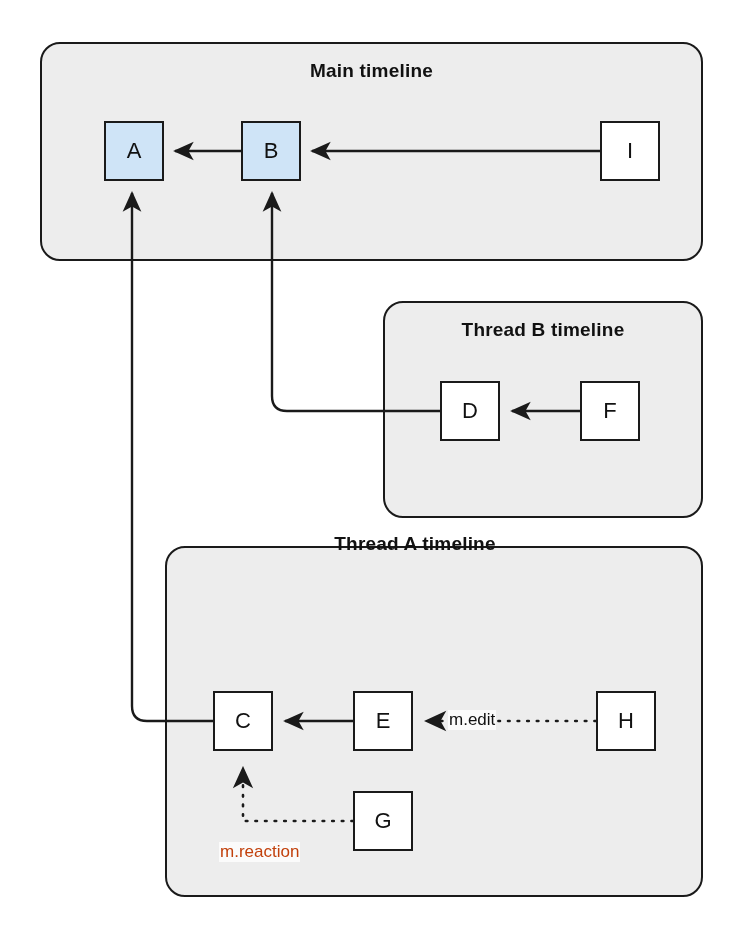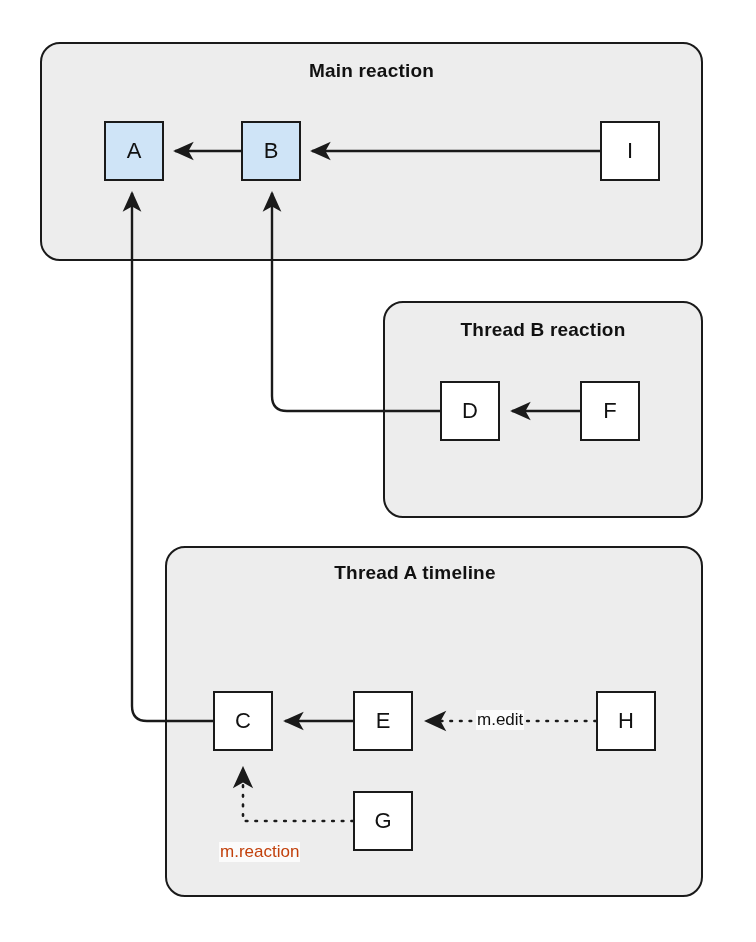--- a/index.html
+++ b/index.html
@@ -64,27 +64,27 @@
     white-space: nowrap;
     line-height: 1.15;
   }
 </style>
 </head>
 <body>
 
 <div id="canvas" style="background: rgb(255, 255, 255);">
 
   <div class="group-box" id="group-main" style="left: 40px; top: 42px; width: 663px; height: 219px; background: rgb(237, 237, 237); border-color: rgb(26, 26, 26);"></div>
-  <div class="group-title" id="title-main" style="left: 40px; top: 60px; width: 663px; color: rgb(17, 17, 17);">Main reaction</div>
+  <div class="group-title" id="title-main" style="left: 40px; top: 60px; width: 663px; color: rgb(17, 17, 17);">Main timeline</div>
 
   <div class="group-box" id="group-thread-b" style="left: 383px; top: 301px; width: 320px; height: 217px; background: rgb(237, 237, 237); border-color: rgb(26, 26, 26);"></div>
-  <div class="group-title" id="title-thread-b" style="left: 383px; top: 319px; width: 320px; color: rgb(17, 17, 17);">Thread B reaction</div>
+  <div class="group-title" id="title-thread-b" style="left: 383px; top: 319px; width: 320px; color: rgb(17, 17, 17);">Thread B timeline</div>
 
   <div class="group-box" id="group-thread-a" style="left: 165px; top: 546px; width: 538px; height: 351px; background: rgb(237, 237, 237); border-color: rgb(26, 26, 26);"></div>
-  <div class="group-title" id="title-thread-a" style="left: 165px; top: 562px; width: 500px; color: rgb(17, 17, 17);">Thread A timeline</div>
+  <div class="group-title" id="title-thread-a" style="left: 165px; top: 533px; width: 500px; color: rgb(17, 17, 17);">Thread A timeline</div>
 
   <svg id="diagram-svg" viewBox="0 0 756 942" xmlns="http://www.w3.org/2000/svg">
     <defs>
       <marker id="arrowhead" markerWidth="9" markerHeight="9" refX="8.2" refY="4.5" orient="auto" markerUnits="strokeWidth">
         <path d="M0.4,0.6 L9,4.5 L0.4,8.4 L2.6,4.5 Z" fill="#1a1a1a"></path>
       </marker>
     </defs>
 
     <path d="M241,151 L175,151" fill="none" stroke="#1a1a1a" stroke-width="2.4" marker-end="url(#arrowhead)"></path>
 
@@ -124,16 +124,16 @@
   <div class="event-box" id="event-E" style="left: 353px; top: 691px; background: rgb(255, 255, 255); border-color: rgb(26, 26, 26); color: rgb(17, 17, 17);">
     <span>E</span>
   </div>
   <div class="event-box" id="event-H" style="left: 596px; top: 691px; background: rgb(255, 255, 255); border-color: rgb(26, 26, 26); color: rgb(17, 17, 17);">
     <span>H</span>
   </div>
   <div class="event-box" id="event-G" style="left: 353px; top: 791px; background: rgb(255, 255, 255); border-color: rgb(26, 26, 26); color: rgb(17, 17, 17);">
     <span>G</span>
   </div>
 
-  <div class="edge-label" id="label-m-edit" style="left: 476px; top: 710px; background: rgb(251, 251, 251); color: rgb(17, 17, 17);">m.edit</div>
+  <div class="edge-label" id="label-m-edit" style="left: 448px; top: 710px; background: rgb(251, 251, 251); color: rgb(17, 17, 17);">m.edit</div>
   <div class="edge-label" id="label-m-reaction" style="left: 219px; top: 842px; background: rgb(251, 251, 251); color: #c2410c;">m.reaction</div>
 
 </div>
 
 </body></html>

